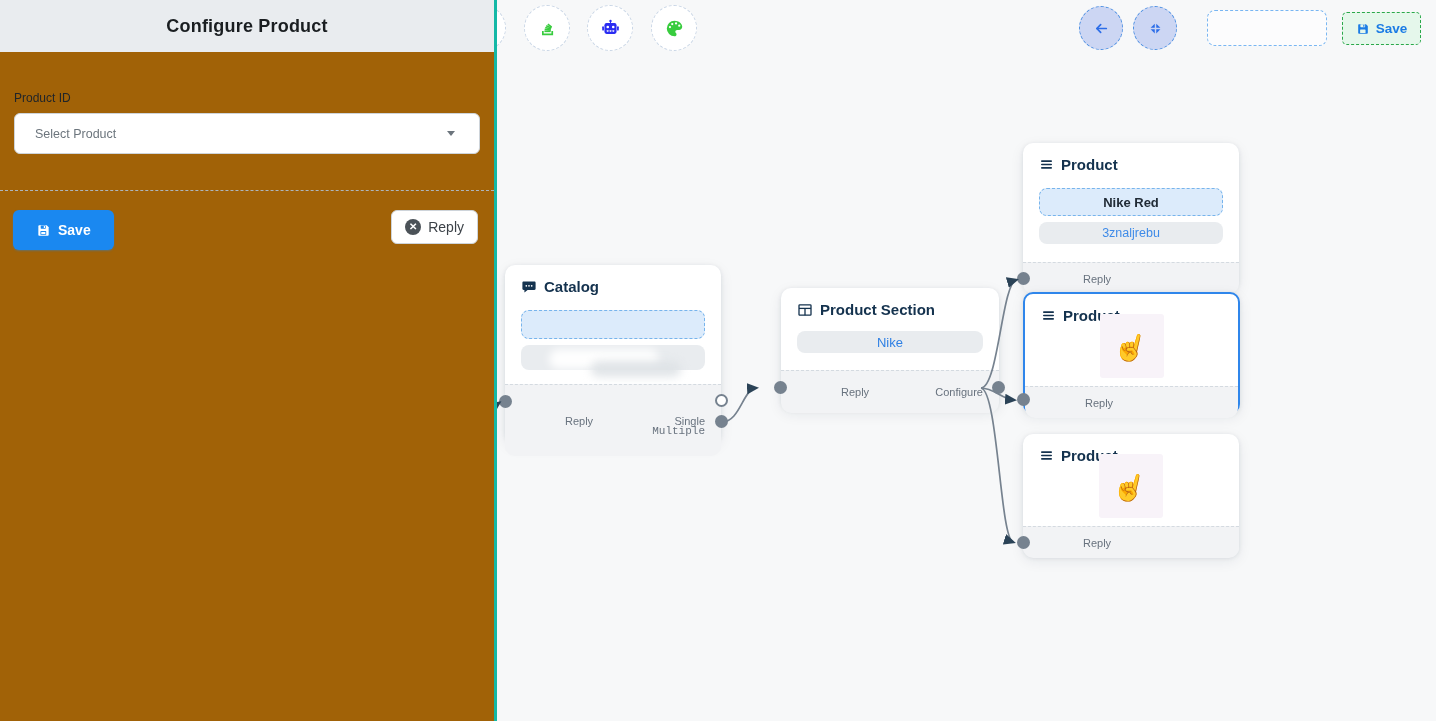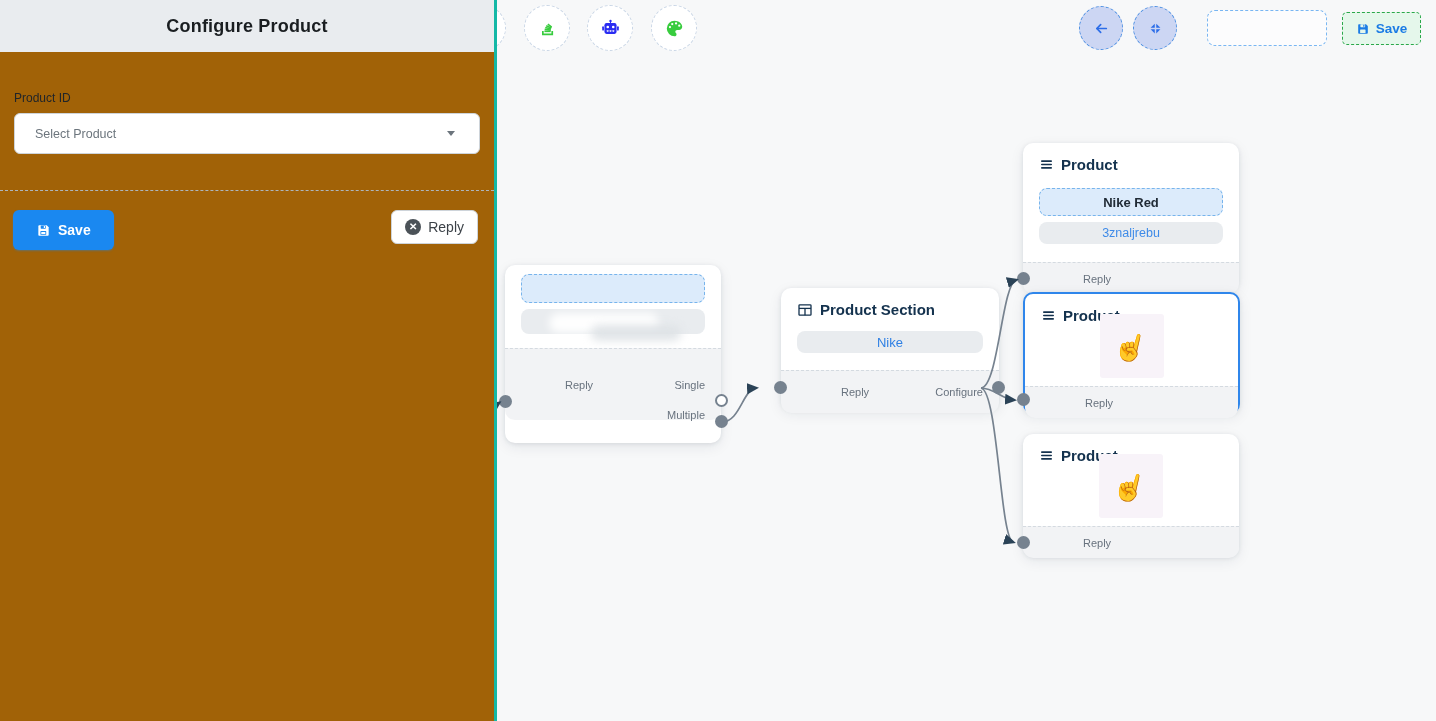--- a/index.html
+++ b/index.html
@@ -189,29 +189,38 @@
       <svg width="14" height="14" viewBox="0 0 16 16" fill="#1b7ce5">
           <path d="M2.5 3.6c0-.6.5-1.1 1.1-1.1h7.8l2.1 2.1v7.8c0 .6-.5 1.1-1.1 1.1H3.6c-.6 0-1.1-.5-1.1-1.1V3.6z"></path>
           <rect x="5" y="2.6" width="5.4" height="3.4" rx=".5" fill="var(--cut,#fff)"></rect>
           <rect x="8.3" y="3.1" width="1.3" height="2.3" rx=".3" fill="#1b7ce5"></rect>
           <rect x="4.7" y="8.6" width="6.2" height="4" rx=".6" fill="var(--cut,#fff)"></rect>
         </svg>
       <span>Save</span>
     </button>
 
     <section class="node node-catalog">
+      <div class="node-title">
+        <svg width="16" height="16" viewBox="0 0 16 16" fill="#14324e">
+            <path d="M2.6 2.5h10.8c.7 0 1.2.5 1.2 1.2v6.1c0 .7-.5 1.2-1.2 1.2H6.6L3.4 13.6v-2.6h-.8c-.7 0-1.2-.5-1.2-1.2V3.7c0-.7.5-1.2 1.2-1.2z"></path>
+            <circle cx="5.3" cy="6.8" r=".85" fill="#fff"></circle>
+            <circle cx="8" cy="6.8" r=".85" fill="#fff"></circle>
+            <circle cx="10.7" cy="6.8" r=".85" fill="#fff"></circle>
+          </svg>
+        <span>Catalog</span>
+      </div>
       <div class="opt-rect opt-blue-dashed"></div>
       <div class="opt-rect opt-gray">
         <span class="smudge-white"></span>
         <span class="smudge-gray"></span>
       </div>
       <div class="node-footer catalog-footer">
         <span class="port-label in-label">Reply</span>
         <span class="catalog-out-row" style="top:30px;margin-left:32px;">Single</span>
-        <span class="catalog-out-row" style="top:60px;">Multiple</span>
+        <span class="catalog-out-row" style="top:40px;font-family:Liberation Mono, monospace;">Multiple</span>
       </div>
       <span class="handle" style="left:-6px; top:130px;"></span>
       <span class="handle hollow" style="right:-7px; top:129px;"></span>
       <span class="handle" style="right:-7px; top:150px;"></span>
     </section>
 
     <section class="node node-ps">
       <div class="node-title">
         <svg width="16" height="16" viewBox="0 0 16 16" fill="none" stroke="#14324e" stroke-width="1.3">
             <rect x="2" y="2.8" width="12" height="10.4" rx=".8"></rect>

